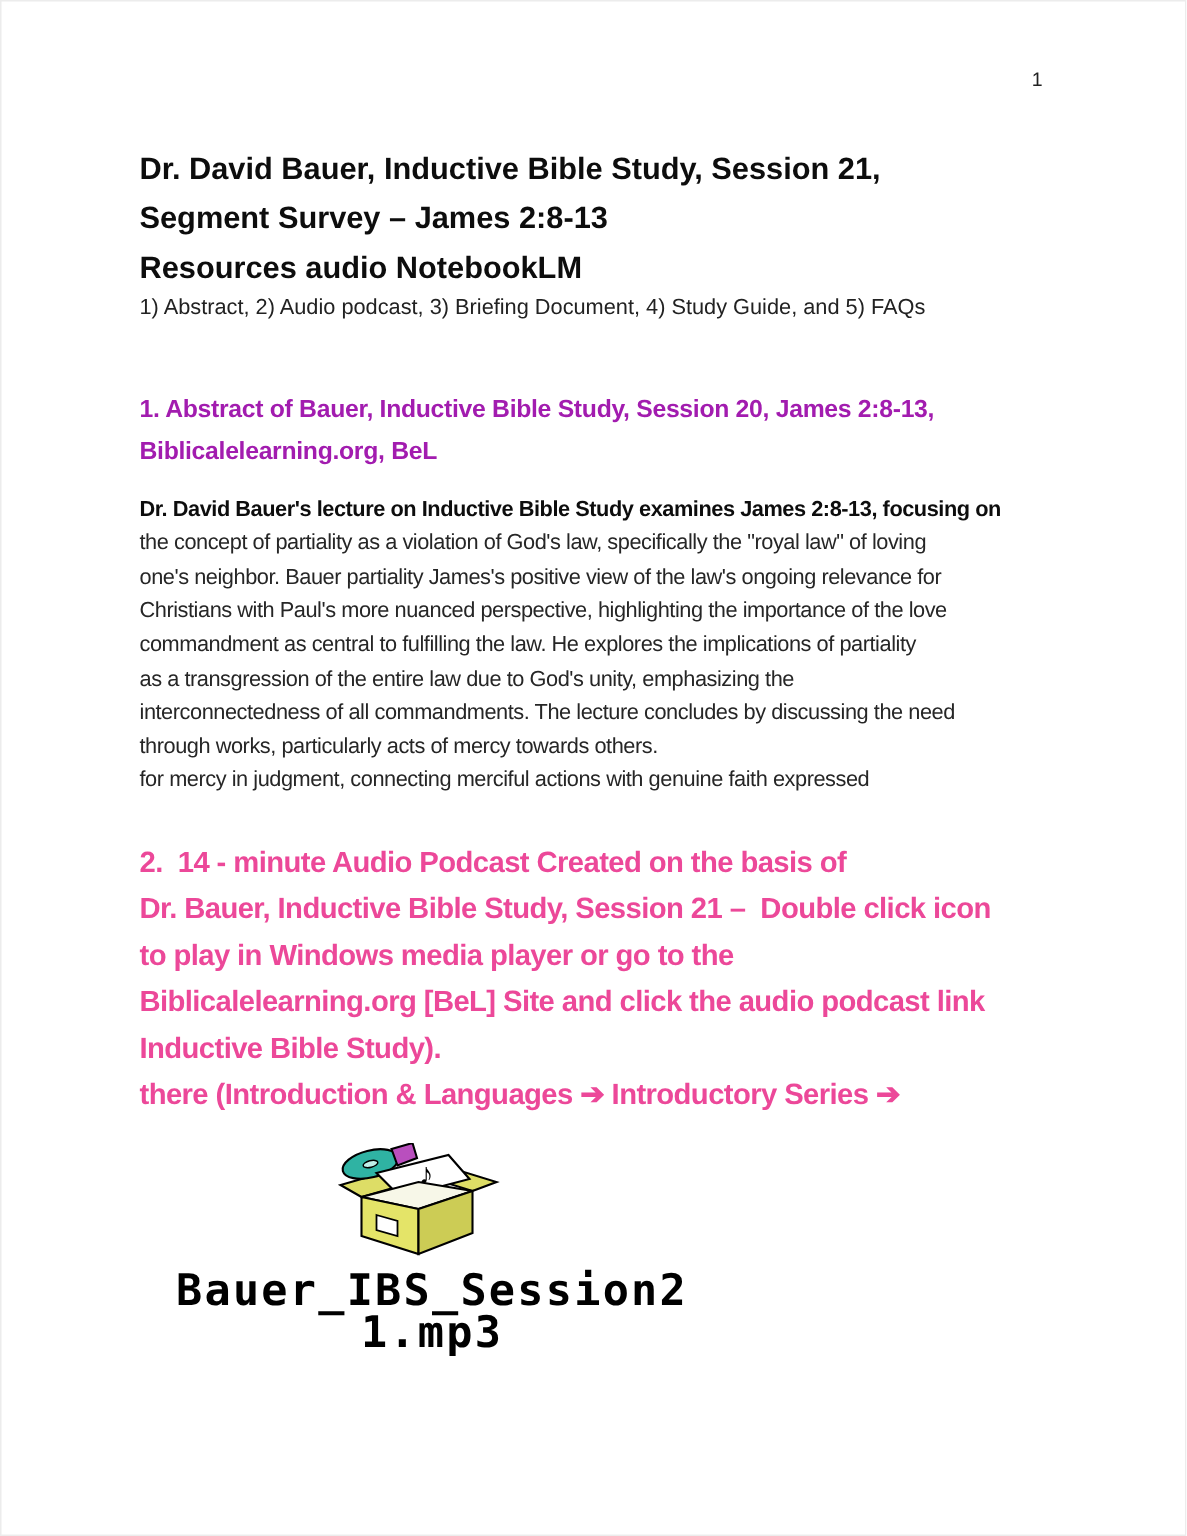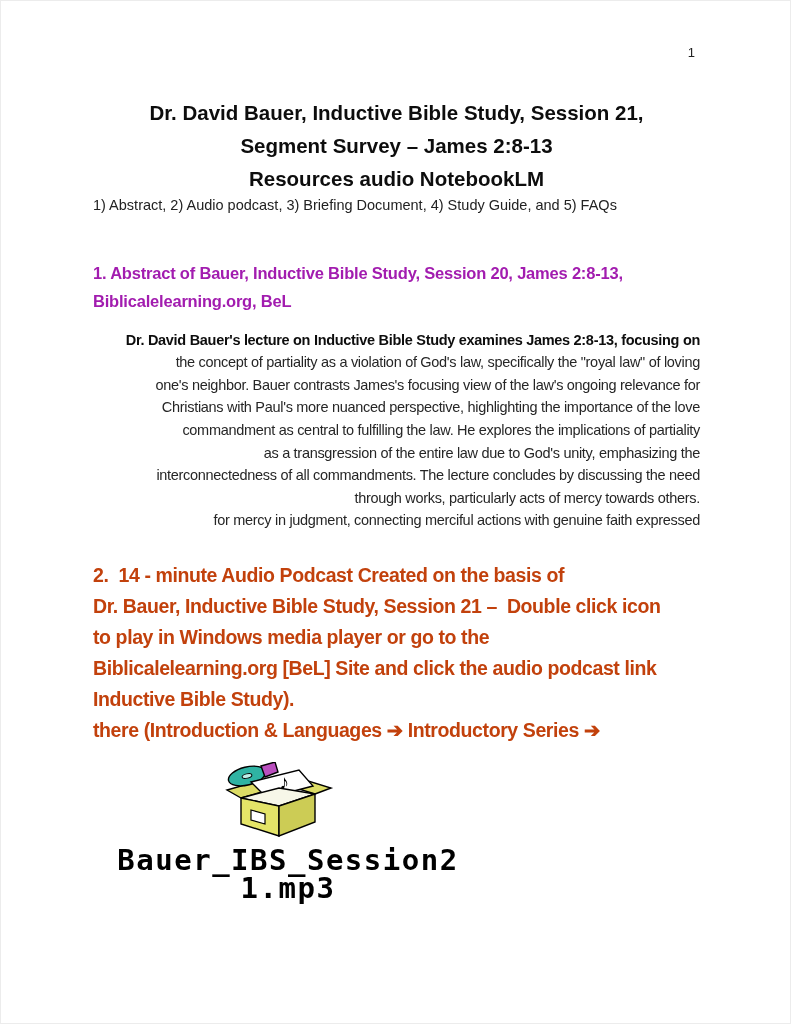--- a/index.html
+++ b/index.html
@@ -26,21 +26,20 @@
     color: #222;
   }
   .content {
     position: absolute;
     left: 92px;
     top: 44px;
     width: 607px;
   }
   .doc-title {
     margin: 51px 0 0 0;
-    text-align: center;
     font-size: 20.5px;
     font-weight: bold;
     color: #0d0d0d;
     line-height: 33px;
   }
   .resources-line {
     font-size: 14.5px;
     color: #222;
     line-height: 20px;
     white-space: pre;
@@ -52,32 +51,31 @@
     color: #a21caf;
     line-height: 28px;
     letter-spacing: -0.2px;
   }
   .abstract-paragraph {
     margin-top: 9px;
     font-size: 14.5px;
     color: #262626;
     line-height: 22.6px;
     letter-spacing: -0.3px;
-    text-align: right;
   }
   .para-line { white-space: pre; }
   .para-line.lead-bold {
     font-weight: bold;
     color: #0d0d0d;
   }
   .podcast-heading {
     margin-top: 28px;
     font-size: 19.5px;
     font-weight: bold;
-    color: #c2410c;
+    color: #ec4899;
     line-height: 31px;
     letter-spacing: -0.4px;
   }
   .heading-line { white-space: pre; }
   .attachment {
     margin-top: 4px;
     width: 390px;
   }
   .media-icon-wrap {
     margin-left: 128px;
@@ -114,21 +112,21 @@
     <div class="resources-line">1) Abstract, 2) Audio podcast, 3) Briefing Document, 4) Study Guide, and 5) FAQs</div>
 
     <h2 class="abstract-heading">
       <div class="heading-line">1. Abstract of Bauer, Inductive Bible Study, Session 20, James 2:8-13,</div>
       <div class="heading-line">Biblicalelearning.org, BeL</div>
     </h2>
 
     <div class="abstract-paragraph">
       <div class="para-line lead-bold">Dr. David Bauer's lecture on Inductive Bible Study examines James 2:8-13, focusing on</div>
       <div class="para-line">the concept of partiality as a violation of God's law, specifically the "royal law" of loving</div>
-      <div class="para-line">one's neighbor. Bauer contrasts James's focusing view of the law's ongoing relevance for</div>
+      <div class="para-line">one's neighbor. Bauer partiality James's positive view of the law's ongoing relevance for</div>
       <div class="para-line">Christians with Paul's more nuanced perspective, highlighting the importance of the love</div>
       <div class="para-line">commandment as central to fulfilling the law. He explores the implications of partiality</div>
       <div class="para-line">as a transgression of the entire law due to God's unity, emphasizing the</div>
       <div class="para-line">interconnectedness of all commandments. The lecture concludes by discussing the need</div>
       <div class="para-line">through works, particularly acts of mercy towards others.</div>
       <div class="para-line">for mercy in judgment, connecting merciful actions with genuine faith expressed</div>
     </div>
 
     <h2 class="podcast-heading">
       <div class="heading-line">2.  14 - minute Audio Podcast Created on the basis of</div>

